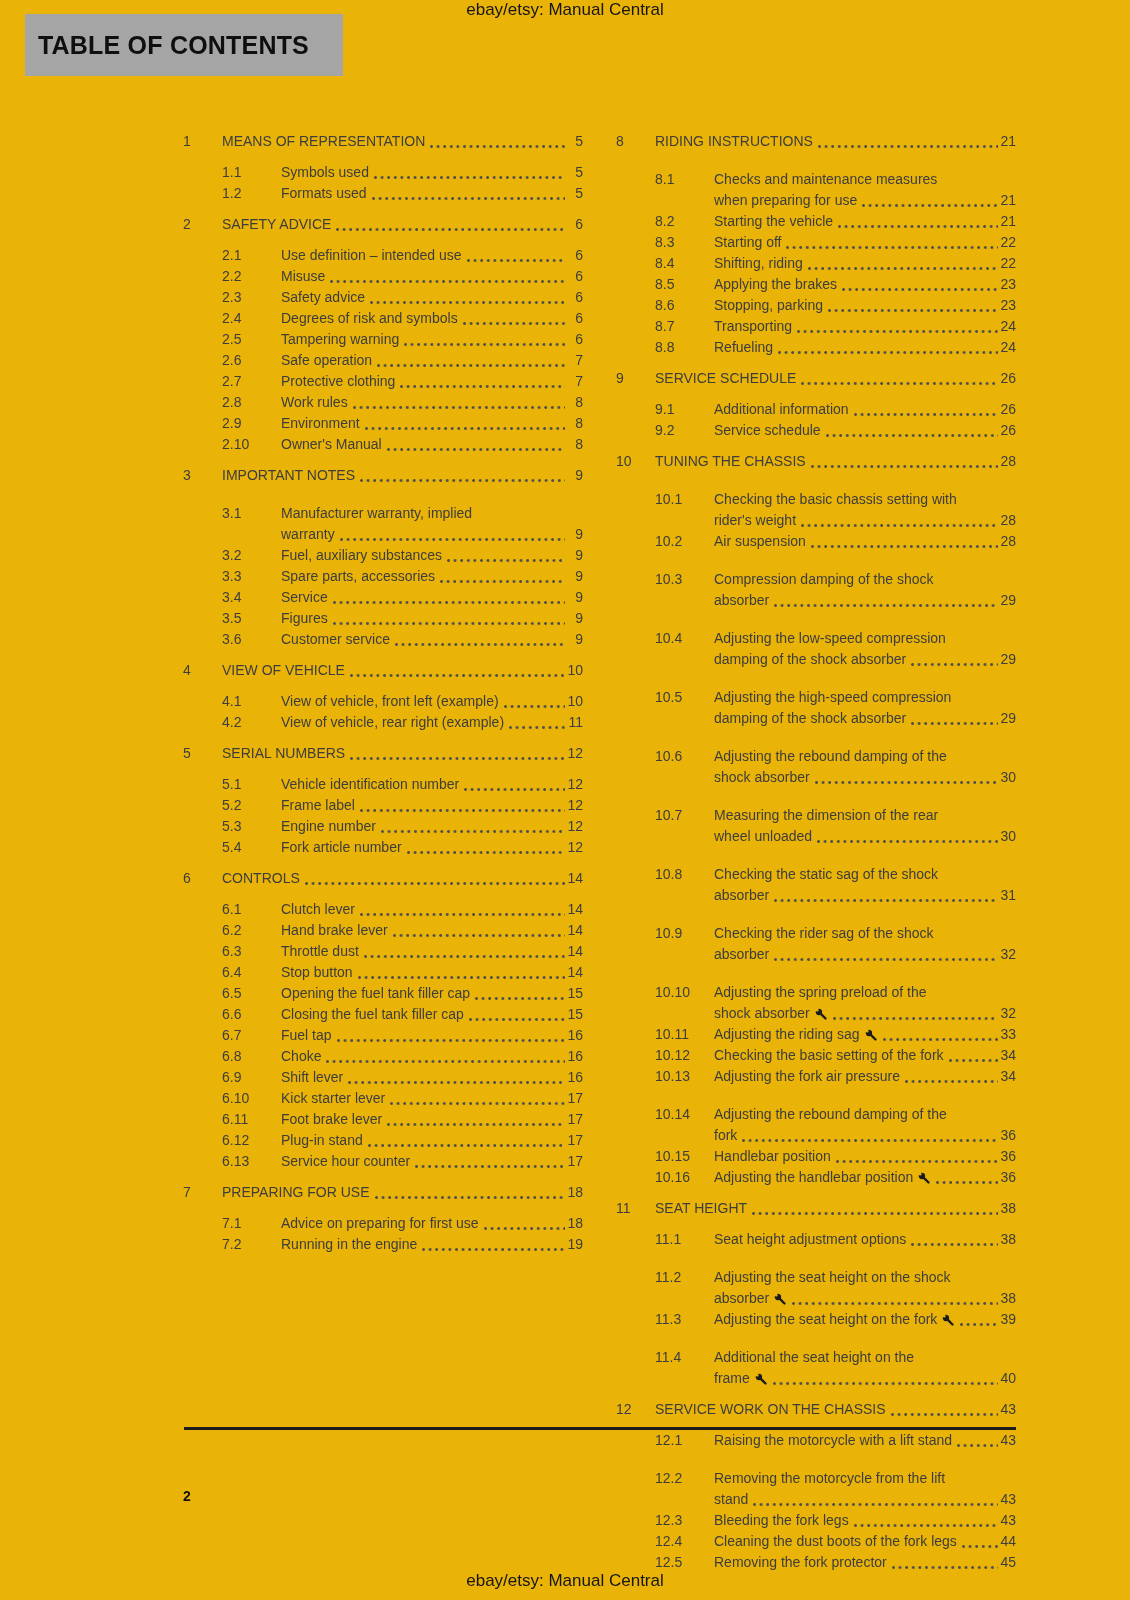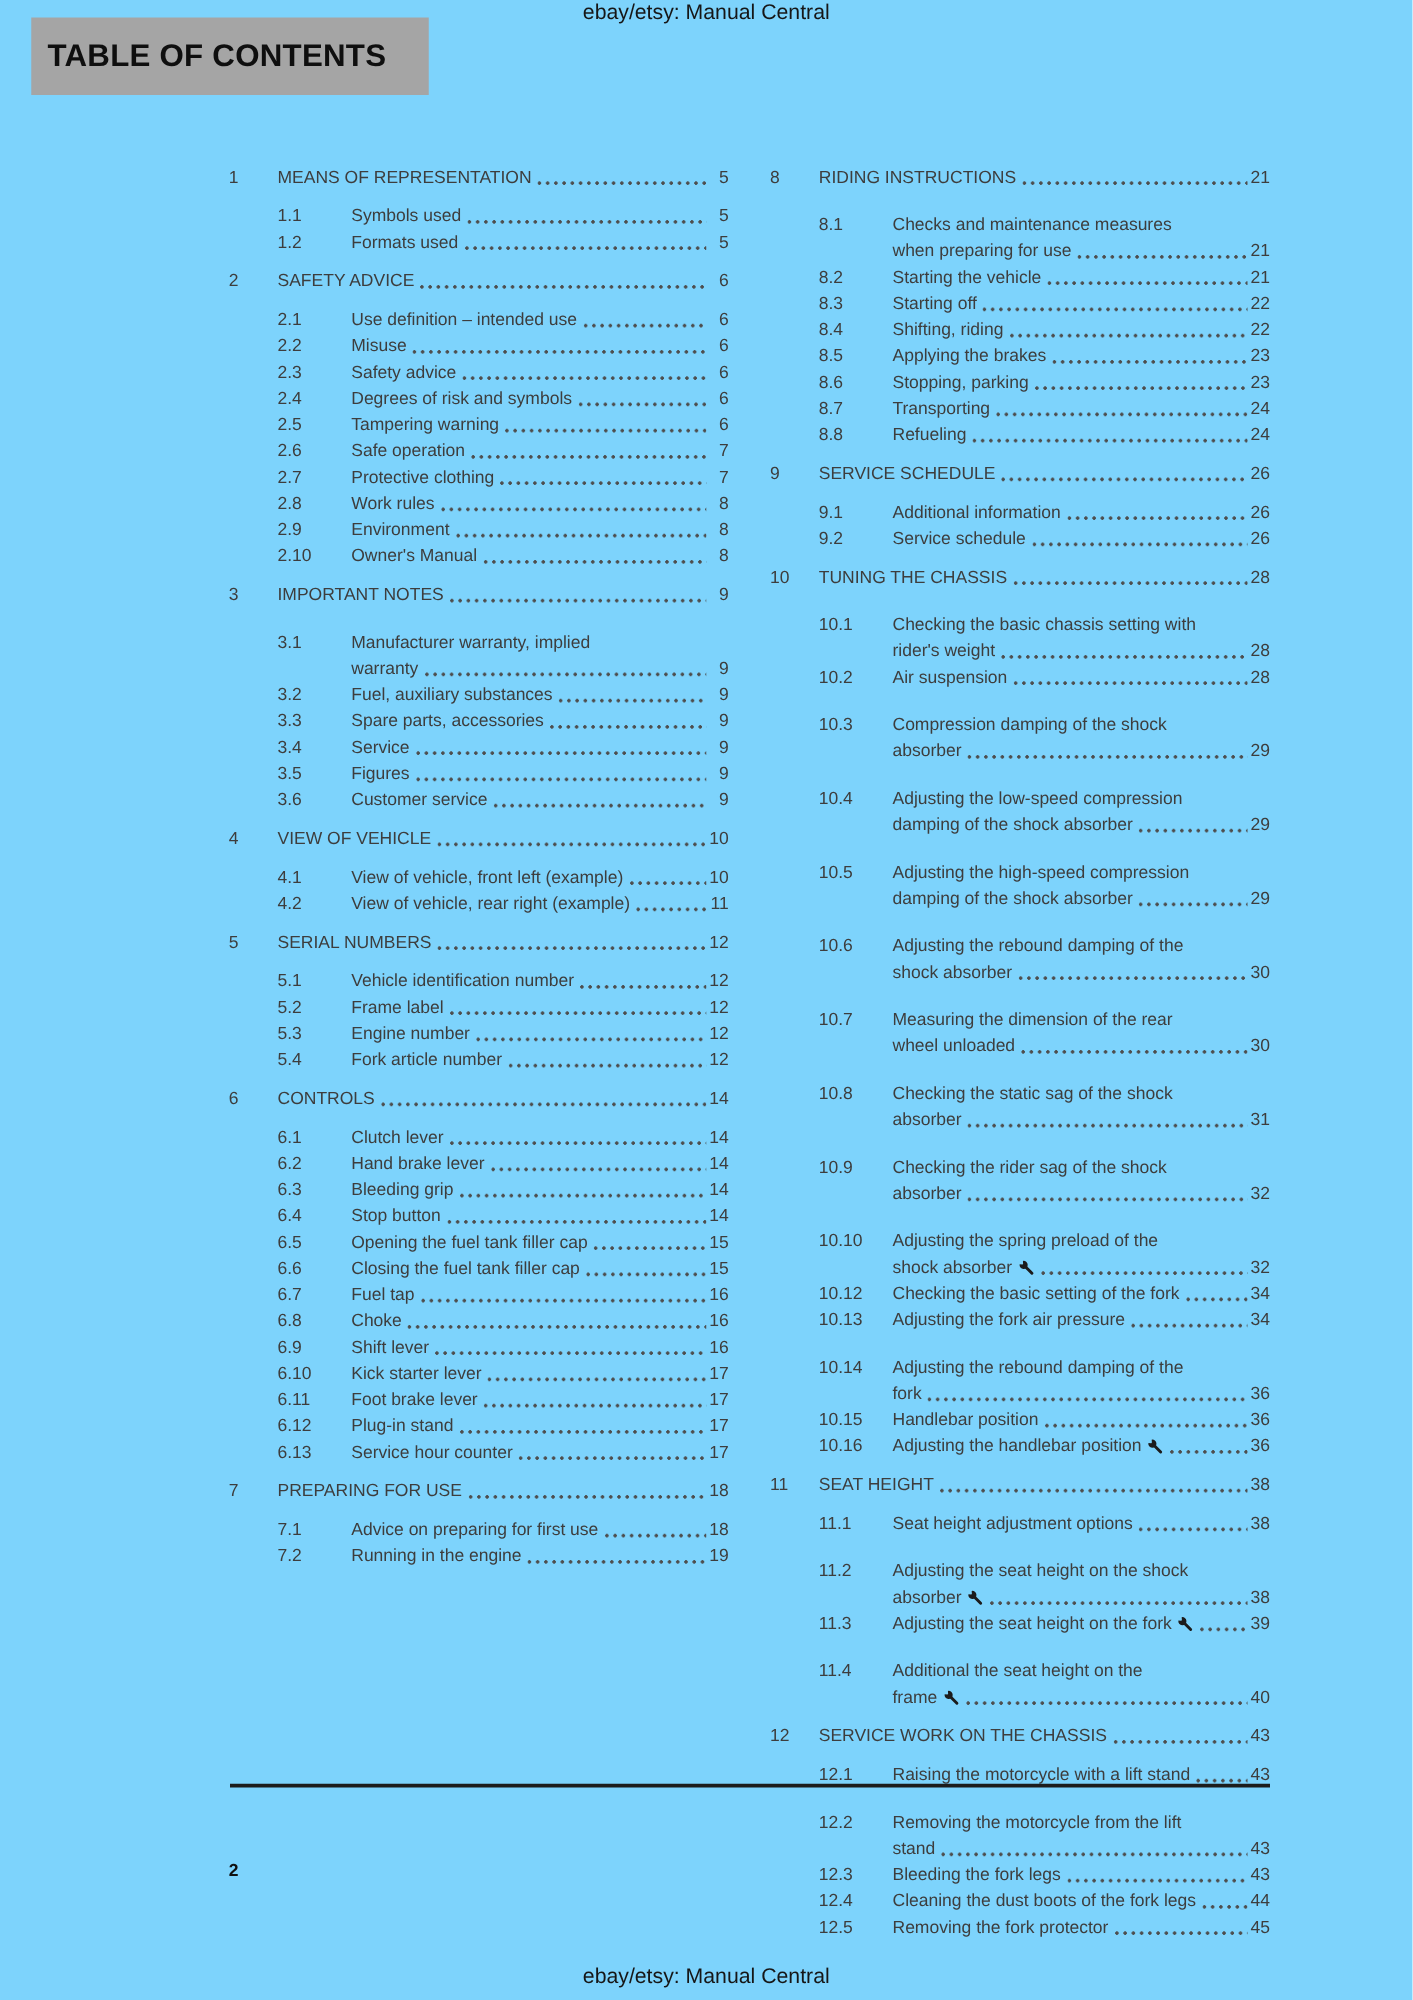--- a/index.html
+++ b/index.html
@@ -1,20 +1,20 @@
 <!DOCTYPE html>
 <html><head>
 <meta charset="utf-8">
 <style>
   html,body { margin:0; padding:0; background:#ffffff; }
   .page {
     position: relative;
     width: 1130px;
     height: 1600px;
-    background: #7dd3fc;
+    background: #eab308;
     font-family: "Liberation Sans", sans-serif;
     color: #3d3d3d;
     overflow: hidden;
   }
   .top-title {
     position: absolute; top: 0px; left: 0; width: 100%;
     text-align: center; font-size: 17px; color: #161616;
   }
   .toc-box {
     position: absolute; left: 25px; top: 14px;
@@ -318,21 +318,21 @@
           <span class="entry-num">6.2</span>
           <div class="entry-last">
             <span class="entry-text">Hand brake lever</span>
             <span class="leader"></span>
             <span class="pg">14</span>
           </div>
         </div>
         <div class="entry">
           <span class="entry-num">6.3</span>
           <div class="entry-last">
-            <span class="entry-text">Bleeding grip</span>
+            <span class="entry-text">Throttle dust</span>
             <span class="leader"></span>
             <span class="pg">14</span>
           </div>
         </div>
         <div class="entry">
           <span class="entry-num">6.4</span>
           <div class="entry-last">
             <span class="entry-text">Stop button</span>
             <span class="leader"></span>
             <span class="pg">14</span>
@@ -619,20 +619,34 @@
           <div class="entry-last">
             <span class="entry-text">shock absorber</span>
             <span class="wrench">
               <svg viewBox="0 0 20 20" xmlns="http://www.w3.org/2000/svg">
                 <path fill="#1c1c1c" d="M1.08 5.13 L4.73 5.41 L5.41 4.73 L5.13 1.08 A5 5 0 1 1 1.08 5.13 Z"></path>
                 <path d="M8.2 8.2 L16.2 16.2" stroke="#1c1c1c" stroke-width="3.6" stroke-linecap="round" fill="none"></path>
               </svg>
             </span>
             <span class="leader"></span>
             <span class="pg">32</span>
+          </div>
+        </div>
+        <div class="entry">
+          <span class="entry-num">10.11</span>
+          <div class="entry-last">
+            <span class="entry-text">Adjusting the riding sag</span>
+            <span class="wrench">
+              <svg viewBox="0 0 20 20" xmlns="http://www.w3.org/2000/svg">
+                <path fill="#1c1c1c" d="M1.08 5.13 L4.73 5.41 L5.41 4.73 L5.13 1.08 A5 5 0 1 1 1.08 5.13 Z"></path>
+                <path d="M8.2 8.2 L16.2 16.2" stroke="#1c1c1c" stroke-width="3.6" stroke-linecap="round" fill="none"></path>
+              </svg>
+            </span>
+            <span class="leader"></span>
+            <span class="pg">33</span>
           </div>
         </div>
         <div class="entry">
           <span class="entry-num">10.12</span>
           <div class="entry-last">
             <span class="entry-text">Checking the basic setting of the fork</span>
             <span class="leader"></span>
             <span class="pg">34</span>
           </div>
         </div>

